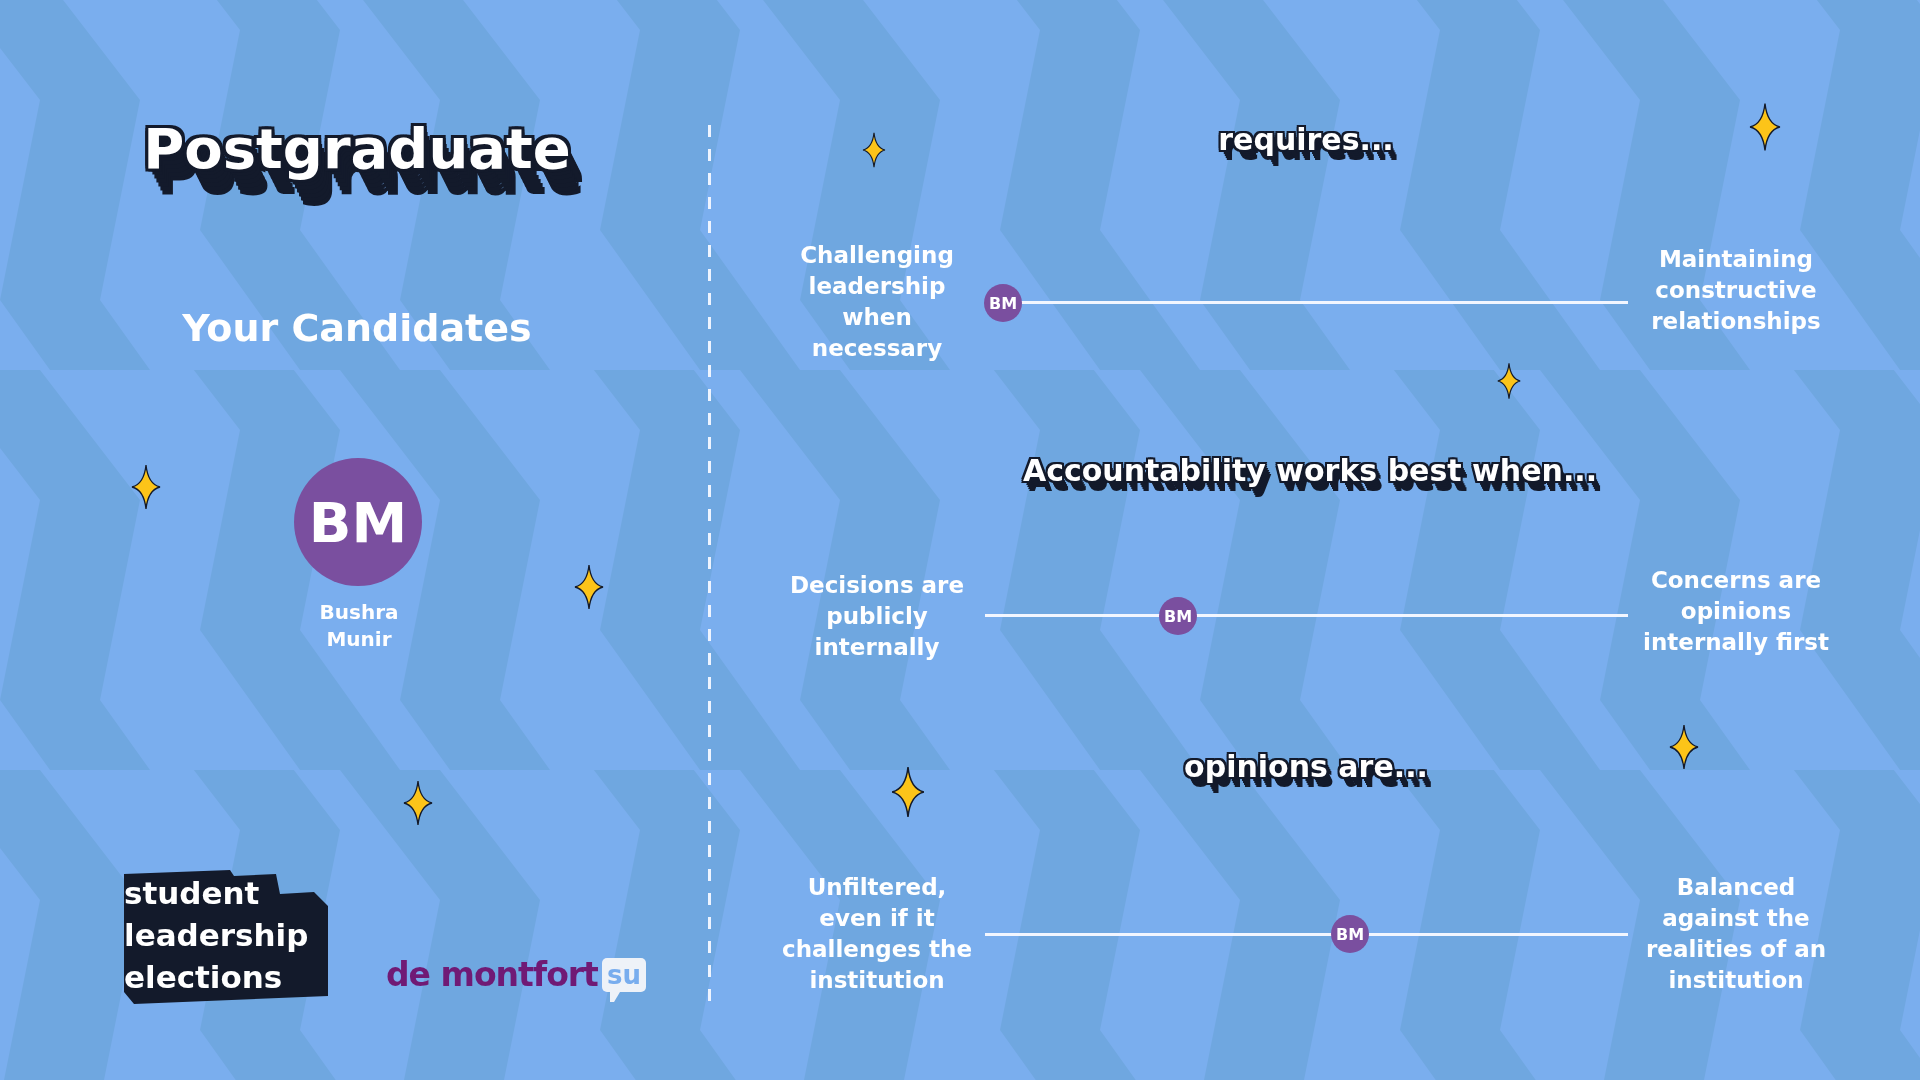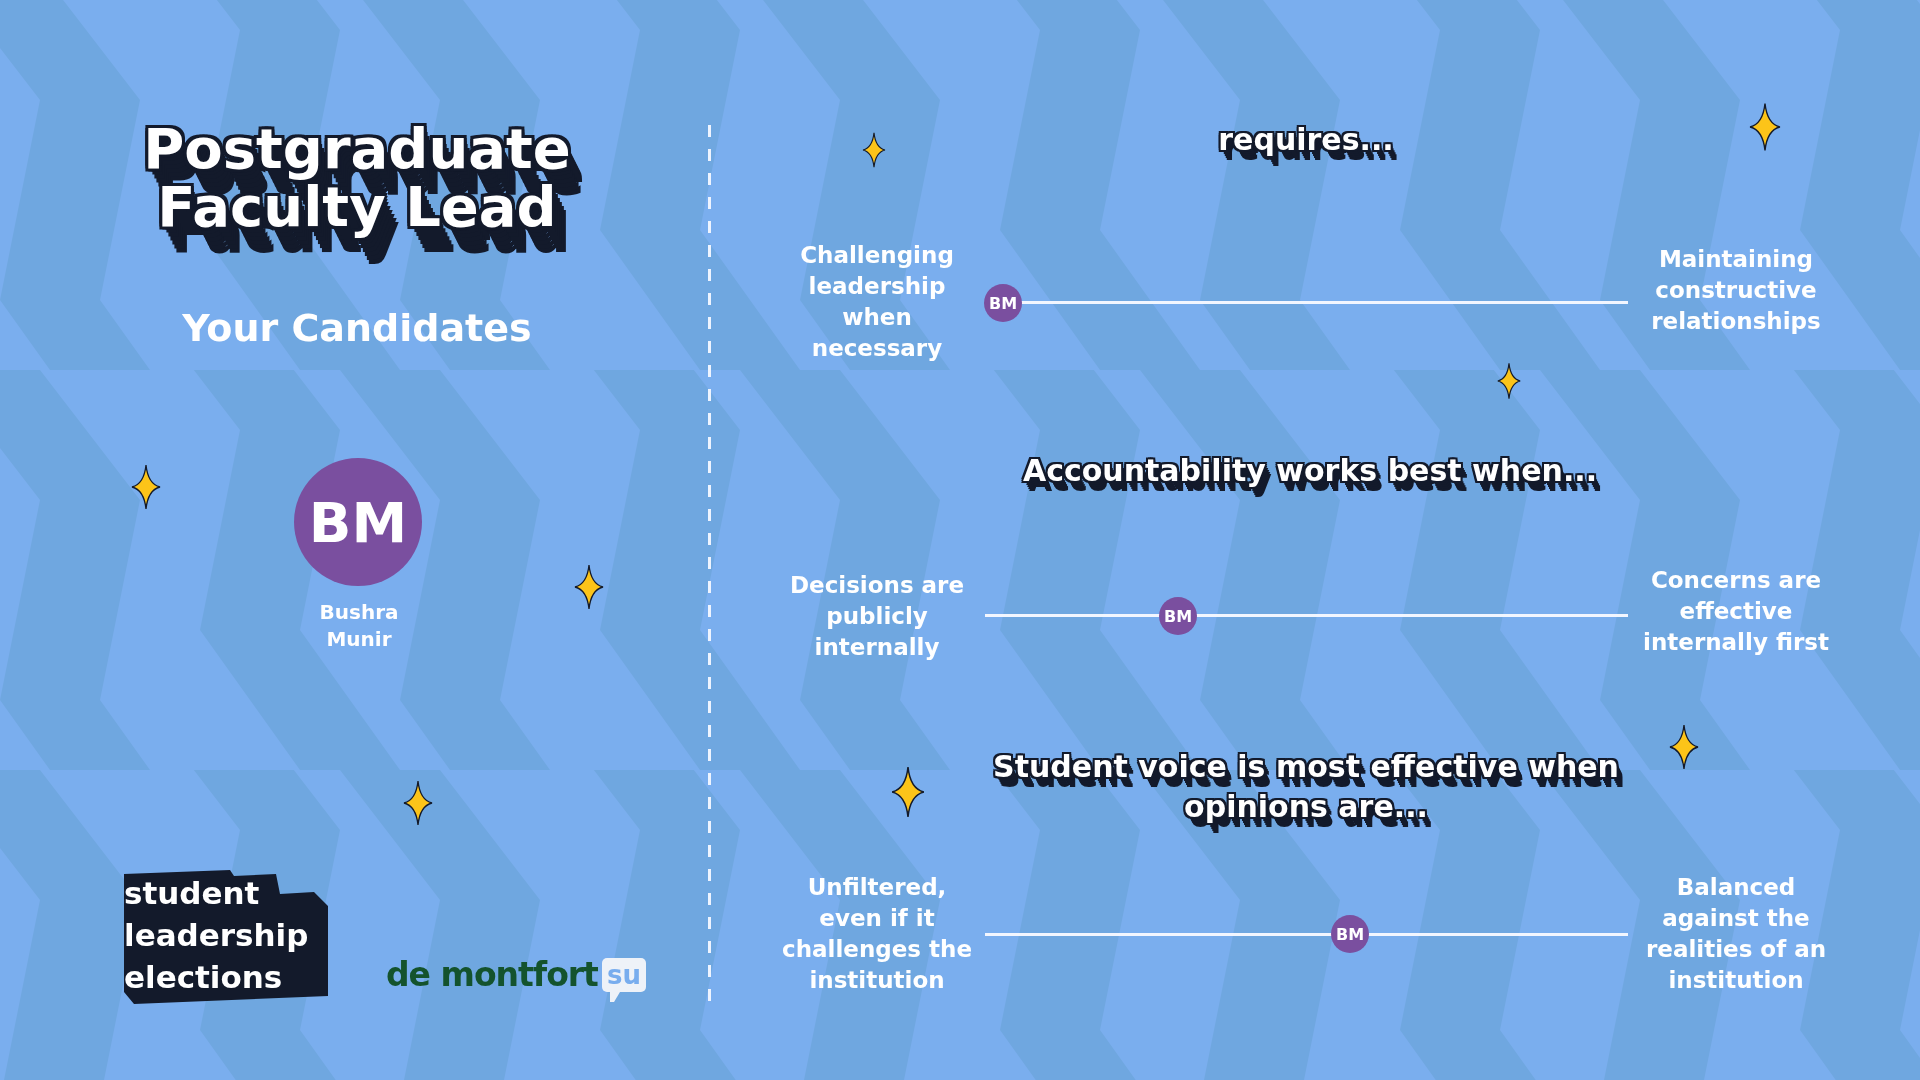--- a/index.html
+++ b/index.html
@@ -27,42 +27,41 @@
     background:repeating-linear-gradient(to bottom, #eef4ff 0 12px, transparent 12px 24px); }
   .q-heading { font-size:30px; line-height:40px; white-space:nowrap; }
   .label { font-size:23px; font-weight:bold; line-height:31px; width:200px; }
   .track { position:absolute; left:985px; width:643px; height:3px; background:#f2f6ff; z-index:2; }
   .marker { position:absolute; width:38px; height:38px; border-radius:50%; background:#7a4f9f; color:#fff; font-size:16px; font-weight:bold; display:flex; align-items:center; justify-content:center; transform:translate(-50%,-50%); z-index:3; }
   .sparkle { position:absolute; transform:translate(-50%,-50%); z-index:2; }
   .sle-block { position:absolute; left:122px; top:868px; z-index:2; }
   .sle-bg { position:absolute; left:0; top:0; }
   .sle-text { position:absolute; left:2px; top:4px; font-size:31px; line-height:42px; font-weight:bold; white-space:nowrap; color:#fff; letter-spacing:0px; }
   .dmu { position:absolute; left:386px; top:955px; z-index:2; display:flex; align-items:center; gap:2px; }
-  .dmu-text { font-size:33px; font-weight:bold; color:#14532d; letter-spacing:-1px; }
+  .dmu-text { font-size:33px; font-weight:bold; color:#701a75; letter-spacing:-1px; }
   .dmu-su { position:relative; background:#eef2f8; color:#78adee; font-size:26px; font-weight:bold; padding:0 5px; border-radius:5px; line-height:34px; margin-left:2px; }
   .dmu-su::after { content:""; position:absolute; left:8px; bottom:-10px; border-left:4px solid #eef2f8; border-right:6px solid transparent; border-top:10px solid #eef2f8; }
 </style>
 </head>
 <body>
 
 <svg class="bg" width="1920" height="1080" viewBox="0 0 1920 1080">
   <defs>
     <pattern id="zz" x="-60" y="-30" width="400" height="400" patternUnits="userSpaceOnUse">
       <rect width="400" height="400" fill="#7aaeee"></rect>
       <path d="M0 0 L100 0 L200 130 L160 330 L260 470 L160 470 L60 330 L100 130 Z" fill="#6fa7e0"></path>
       <path d="M200 -70 L300 -70 L400 60 L360 260 L460 400 L360 400 L260 260 L300 60 Z" fill="#6fa7e0"></path>
       <path d="M-200 -70 L-100 -70 L0 60 L-40 260 L60 400 L-40 400 L-140 260 L-100 60 Z" fill="#6fa7e0"></path>
     </pattern>
   </defs>
   <rect width="1920" height="1080" fill="url(#zz)"></rect>
 </svg>
 
 <div class="abs center-text main-title" style="left:357px; top:120px;">
   <div>Postgraduate</div>
-  <div>Faculty Lead</div>
 </div>
 
 <div class="abs center-text subtitle" style="left:357px; top:306px;">Your Candidates</div>
 
 <div class="abs" style="left:358px; top:522px;">
   <div class="avatar-big">BM</div>
 </div>
 <div class="abs center-text cand-name" style="left:359px; top:599px;">
   <div>Bushra</div>
   <div>Munir</div>
@@ -115,28 +114,27 @@
 <div class="abs center-text outlined q-heading" style="left:1310px; top:451px;">
   <div>Accountability works best when...</div>
 </div>
 <div class="abs center-text label" style="left:877px; top:570px;">
   <div>Decisions are</div>
   <div>publicly</div>
   <div>internally</div>
 </div>
 <div class="abs center-text label" style="left:1736px; top:565px;">
   <div>Concerns are</div>
-  <div>effective</div>
+  <div>opinions</div>
   <div>internally first</div>
 </div>
 <div class="track" style="top:614px;"></div>
 <div class="marker" style="left:1178px; top:616px;">BM</div>
 
 <div class="abs center-text outlined q-heading" style="left:1306px; top:747px;">
-  <div>Student voice is most effective when</div>
   <div>opinions are...</div>
 </div>
 <div class="abs center-text label" style="left:877px; top:872px;">
   <div>Unfiltered,</div>
   <div>even if it</div>
   <div>challenges the</div>
   <div>institution</div>
 </div>
 <div class="abs center-text label" style="left:1736px; top:872px;">
   <div>Balanced</div>

